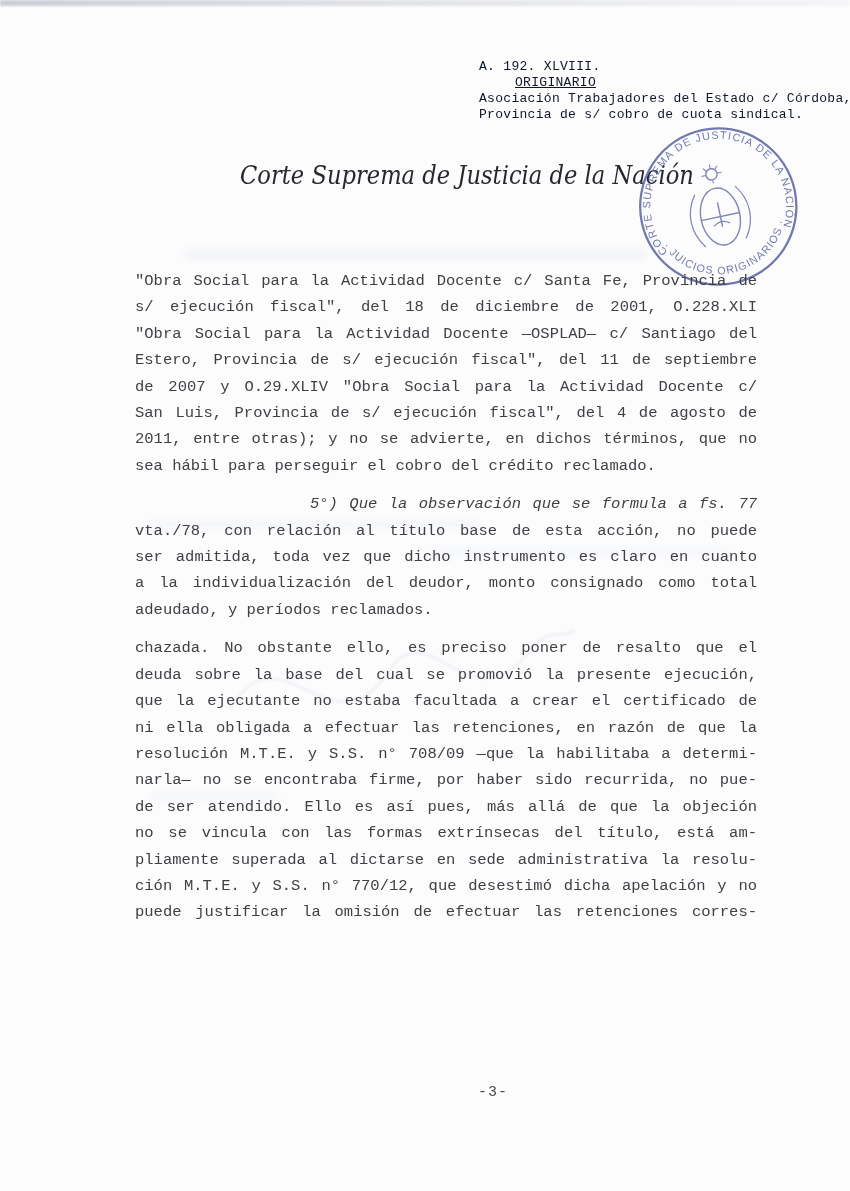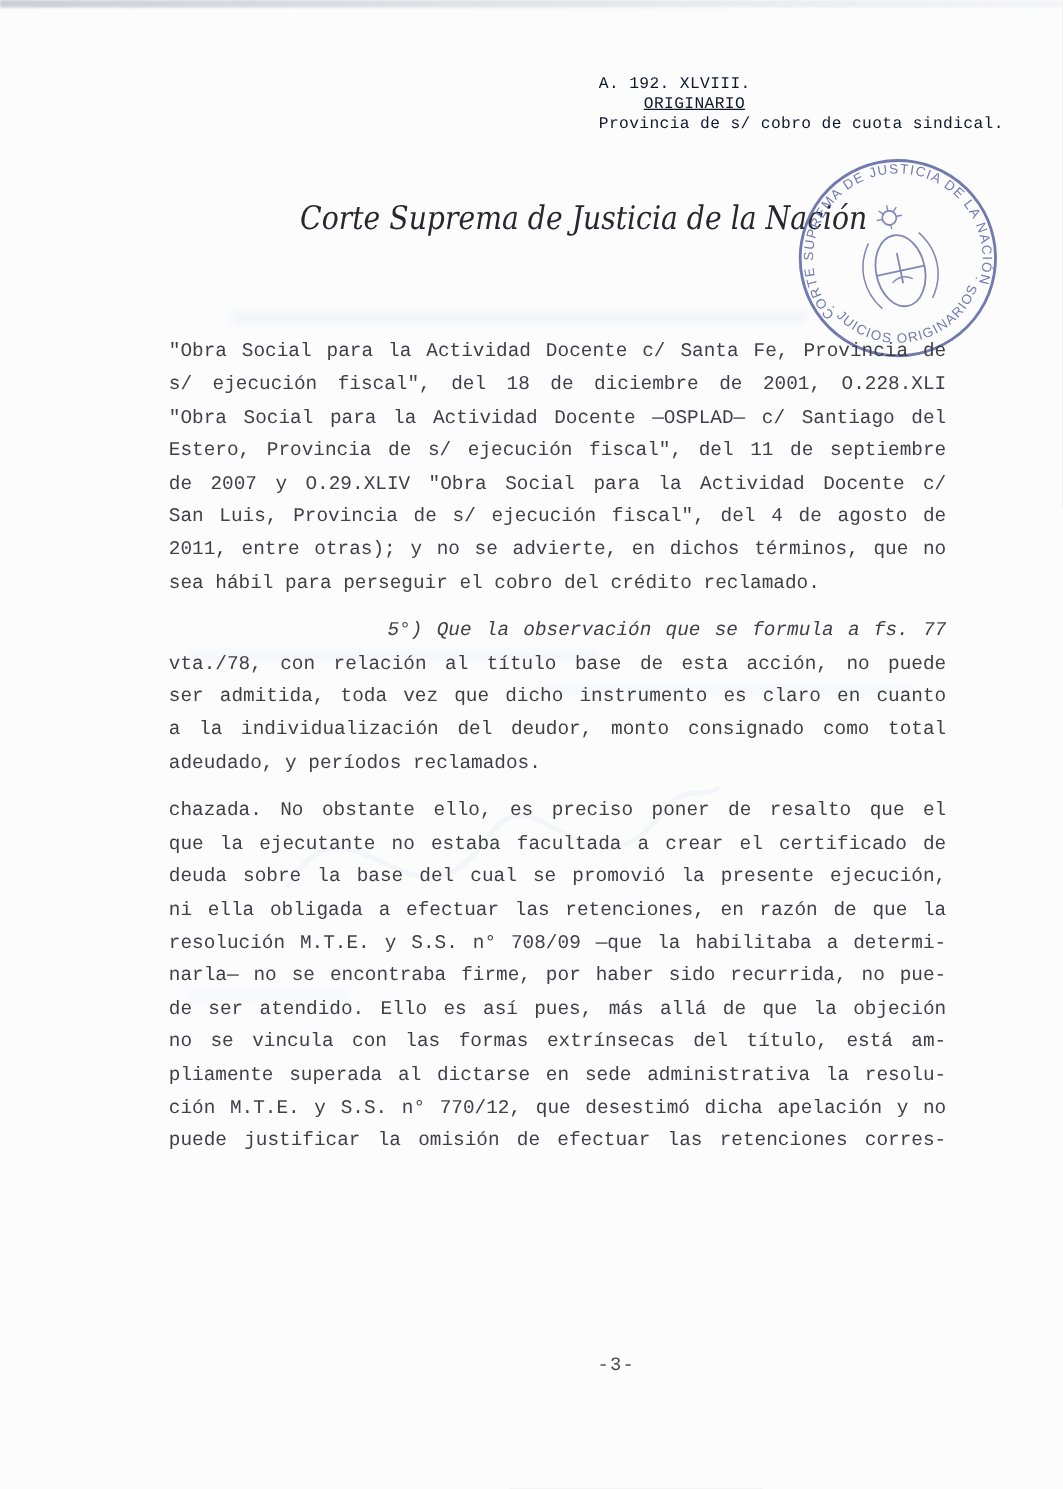--- a/index.html
+++ b/index.html
@@ -71,20 +71,21 @@
 </head>
 <body>
 
 <div class="page">
 
   <div class="scan-edge"></div>
 
   <div class="header">
     <div class="h-line">A. 192. XLVIII.</div>
     <div class="h-line underline">ORIGINARIO</div>
+    <div class="h-line">Asociación Trabajadores del Estado c/ Córdoba,</div>
     <div class="h-line">Provincia de s/ cobro de cuota sindical.</div>
   </div>
 
   <div class="court-title">Corte Suprema de Justicia de la Nación</div>
 
   <svg class="stamp" width="185" height="175" viewBox="0 0 180 170">
     <g stroke="#666fa8" fill="none" stroke-width="2.2">
       <circle cx="90" cy="84" r="76"></circle>
     </g>
     <defs>
@@ -138,22 +139,22 @@
       </div>
       <div class="paragraph">
         <div class="line indent">5°) Que la observación que se formula a fs. 77</div>
         <div class="line">vta./78, con relación al título base de esta acción, no puede</div>
         <div class="line">ser admitida, toda vez que dicho instrumento es claro en cuanto</div>
         <div class="line">a la individualización del deudor, monto consignado como total</div>
         <div class="line last">adeudado, y períodos reclamados.</div>
       </div>
       <div class="paragraph">
         <div class="line">chazada. No obstante ello, es preciso poner de resalto que el</div>
+        <div class="line">deuda sobre la base del cual se promovió la presente ejecución,</div>
         <div class="line">que la ejecutante no estaba facultada a crear el certificado de</div>
-        <div class="line">deuda sobre la base del cual se promovió la presente ejecución,</div>
         <div class="line">ni ella obligada a efectuar las retenciones, en razón de que la</div>
         <div class="line">resolución M.T.E. y S.S. n° 708/09 —que la habilitaba a determi-</div>
         <div class="line">narla— no se encontraba firme, por haber sido recurrida, no pue-</div>
         <div class="line">de ser atendido. Ello es así pues, más allá de que la objeción</div>
         <div class="line">no se vincula con las formas extrínsecas del título, está am-</div>
         <div class="line">pliamente superada al dictarse en sede administrativa la resolu-</div>
         <div class="line">ción M.T.E. y S.S. n° 770/12, que desestimó dicha apelación y no</div>
         <div class="line">puede justificar la omisión de efectuar las retenciones corres-</div>
       </div>
     </div>

